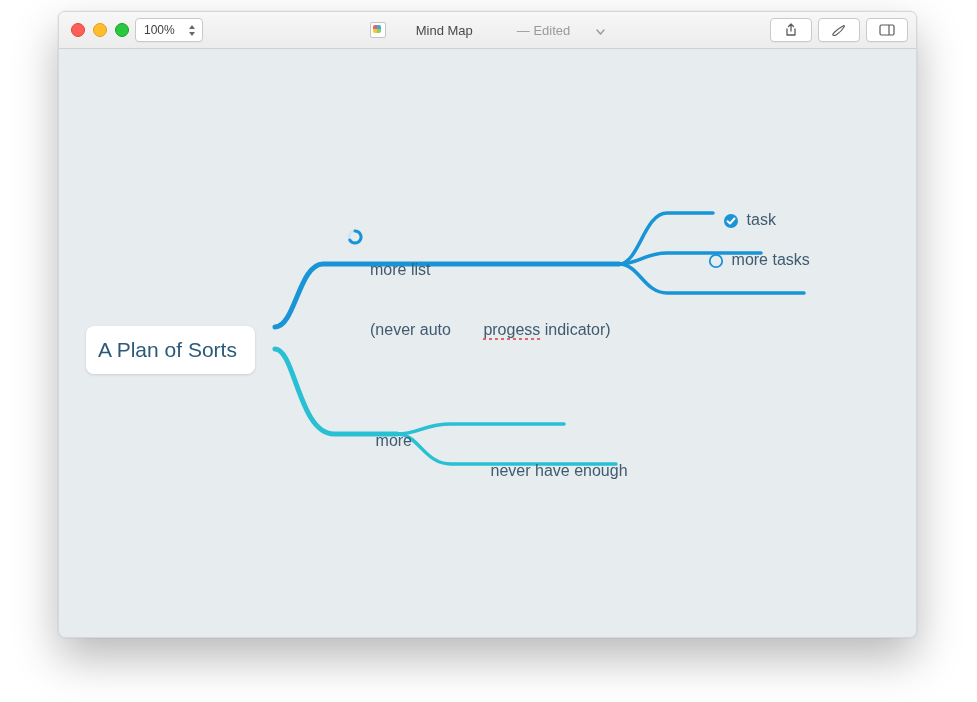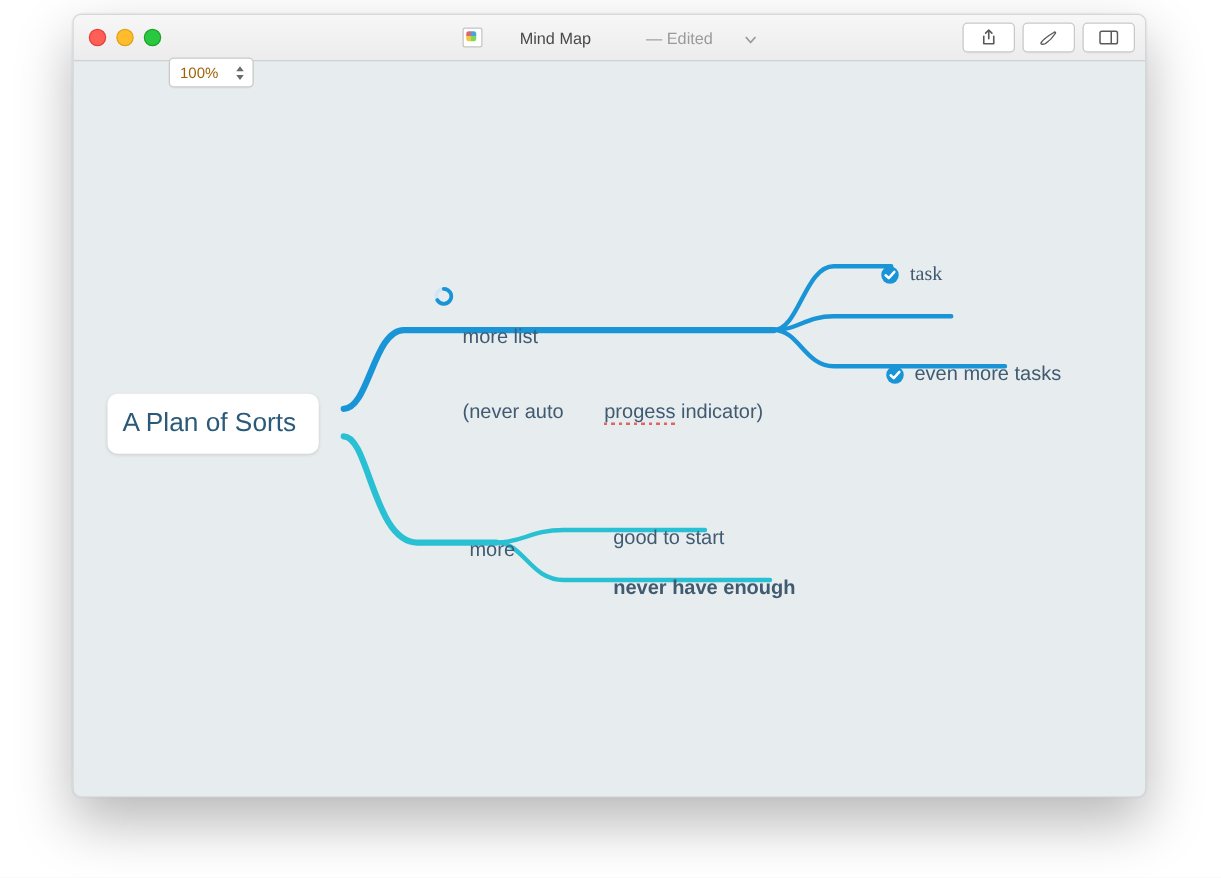--- a/index.html
+++ b/index.html
@@ -4,21 +4,21 @@
 <style>
   html,body{margin:0;padding:0;background:#fff;font-family:-apple-system,BlinkMacSystemFont,"Helvetica Neue",Arial,sans-serif;}
   .frame{width:977px;height:702px;position:relative;}
   .window{position:absolute;left:58px;top:11px;width:857px;height:625px;background:#e7ecef;border:1px solid #d4d8db;border-radius:7px;box-shadow:0 20px 45px rgba(0,0,0,.28),0 0 0 1px rgba(0,0,0,.03);overflow:hidden;}
   .titlebar{height:36px;background:linear-gradient(#f7f7f7,#ececec);border-bottom:1px solid #d0d0d0;position:relative;}
   .traffic{position:absolute;left:12px;top:11px;display:flex;gap:8px;}
   .dot{width:12px;height:12px;border-radius:50%;}
   .dot.red{background:#ff5f57;border:1px solid #e24238;}
   .dot.yellow{background:#ffbd2e;border:1px solid #e1a116;}
   .dot.green{background:#28c940;border:1px solid #1ba125;}
-  .zoom{position:absolute;left:76px;top:6px;width:58px;height:22px;background:#fff;border:1px solid #c9c9c9;border-radius:4px;display:flex;align-items:center;font-size:12px;color:#a16207;padding-left:8px;box-shadow:0 1px 0 rgba(0,0,0,.03);margin-top:28px;}
+  .zoom{position:absolute;left:76px;top:6px;width:58px;height:22px;background:#fff;border:1px solid #c9c9c9;border-radius:4px;display:flex;align-items:center;font-size:12px;color:#404040;padding-left:8px;box-shadow:0 1px 0 rgba(0,0,0,.03);}
   .stepper{position:absolute;right:4px;top:2px;width:10px;height:18px;display:flex;flex-direction:column;justify-content:center;gap:1px;}
   .stepper svg{display:block;}
   .title{position:absolute;left:0;right:0;top:0;height:36px;display:flex;align-items:center;justify-content:center;font-size:13px;color:#4a4a4a;pointer-events:none;gap:24px;}
   .title .docicon{width:14px;height:14px;margin-right:6px;background:#fff;border:1px solid #c4c4c4;border-radius:2px;position:relative;}
   .title .docicon::after{content:"";position:absolute;left:2px;top:2px;width:8px;height:8px;background:conic-gradient(#4aa3df 0 25%,#7ed957 0 50%,#f5c542 0 75%,#e06666 0 100%);border-radius:2px;}
   .title .edited{color:#9a9a9a;margin-left:20px;}
   .title .chev{margin-left:2px;}
   .toolright{position:absolute;right:8px;top:6px;display:flex;gap:6px;}
   .tbtn{height:22px;min-width:28px;padding:0 6px;background:#fff;border:1px solid #c9c9c9;border-radius:4px;display:flex;align-items:center;justify-content:center;box-shadow:0 1px 0 rgba(0,0,0,.03);}
   .canvas{position:absolute;left:0;top:37px;right:0;bottom:0;}
@@ -92,53 +92,49 @@
         <path d="M 560 215 C 580 215 585 164 608 164 L 654 164" stroke="#1994d7" stroke-width="3.5" fill="none" stroke-linecap="round"></path>
         <path d="M 560 215 C 580 215 585 204 608 204 L 702 204" stroke="#1994d7" stroke-width="3.5" fill="none" stroke-linecap="round"></path>
         <path d="M 560 215 C 580 215 585 244 608 244 L 745 244" stroke="#1994d7" stroke-width="3.5" fill="none" stroke-linecap="round"></path>
 
         <path d="M 216 300 C 236 300 240 385 275 385 L 338 385" stroke="#29c0d3" stroke-width="5" fill="none" stroke-linecap="round"></path>
 
         <path d="M 338 385 C 360 385 365 375 392 375 L 505 375" stroke="#29c0d3" stroke-width="3.5" fill="none" stroke-linecap="round"></path>
         <path d="M 338 385 C 360 385 365 415 392 415 L 557 415" stroke="#29c0d3" stroke-width="3.5" fill="none" stroke-linecap="round"></path>
       </svg>
 
-      <div class="rootnode" style="left:27px;top:266px;padding-left:12px;">
+      <div class="rootnode" style="left:27px;top:277px;padding-left:12px;">
         <span>A Plan of Sorts</span>
       </div>
 
       <div class="prog" style="left:288px;top:180px;">
         <svg width="16" height="16" viewBox="0 0 16 16">
             <circle cx="8" cy="8" r="6" stroke="#cfe6f4" stroke-width="3" fill="none"></circle>
             <path d="M8 2 A6 6 0 1 1 2.8 11" stroke="#1994d7" stroke-width="3" fill="none" stroke-linecap="round"></path>
           </svg>
       </div>
       <div class="nodelabel" style="left:311px;top:171px;line-height:20px;">
         <div>more list</div>
         <div><span>(never auto </span><span class="spell">progess</span><span> indicator)</span></div>
       </div>
 
-      <div class="nodelabel" style="left:613px;top:144px;font-family:Liberation Serif, serif;">
+      <div class="nodelabel" style="left:628px;top:144px;">
         <span class="check"><svg width="16" height="16" viewBox="0 0 16 16">
               <circle cx="8" cy="8" r="7" fill="#1994d7"></circle>
               <path d="M4.5 8.2 L7 10.5 L11.5 5.5" stroke="#fff" stroke-width="2" fill="none" stroke-linecap="round" stroke-linejoin="round"></path>
             </svg></span><span>task</span>
       </div>
-      <div class="nodelabel" style="left:613px;top:224px;">
+      <div class="nodelabel" style="left:613px;top:184px;">
         <span class="check"><svg width="16" height="16" viewBox="0 0 16 16">
-              <circle cx="8" cy="8" r="7" fill="#1994d7"></circle>
-              <path d="M4.5 8.2 L7 10.5 L11.5 5.5" stroke="#fff" stroke-width="2" fill="none" stroke-linecap="round" stroke-linejoin="round"></path>
-            </svg></span><span>even more tasks</span>
+              <circle cx="8" cy="8" r="6.2" fill="none" stroke="#1994d7" stroke-width="1.8"></circle>
+            </svg></span><span>more tasks</span>
       </div>
 
       <div class="nodelabel" style="left:281px;top:365px;">
         <span>more</span>
       </div>
-      <div class="nodelabel" style="left:396px;top:355px;">
-        <span>good to start</span>
-      </div>
-      <div class="nodelabel" style="left:396px;top:395px;font-weight:bold;">
+      <div class="nodelabel" style="left:396px;top:395px;">
         <span>never have enough</span>
       </div>
 
     </div>
   </div>
 </div>
 
 </body></html>

